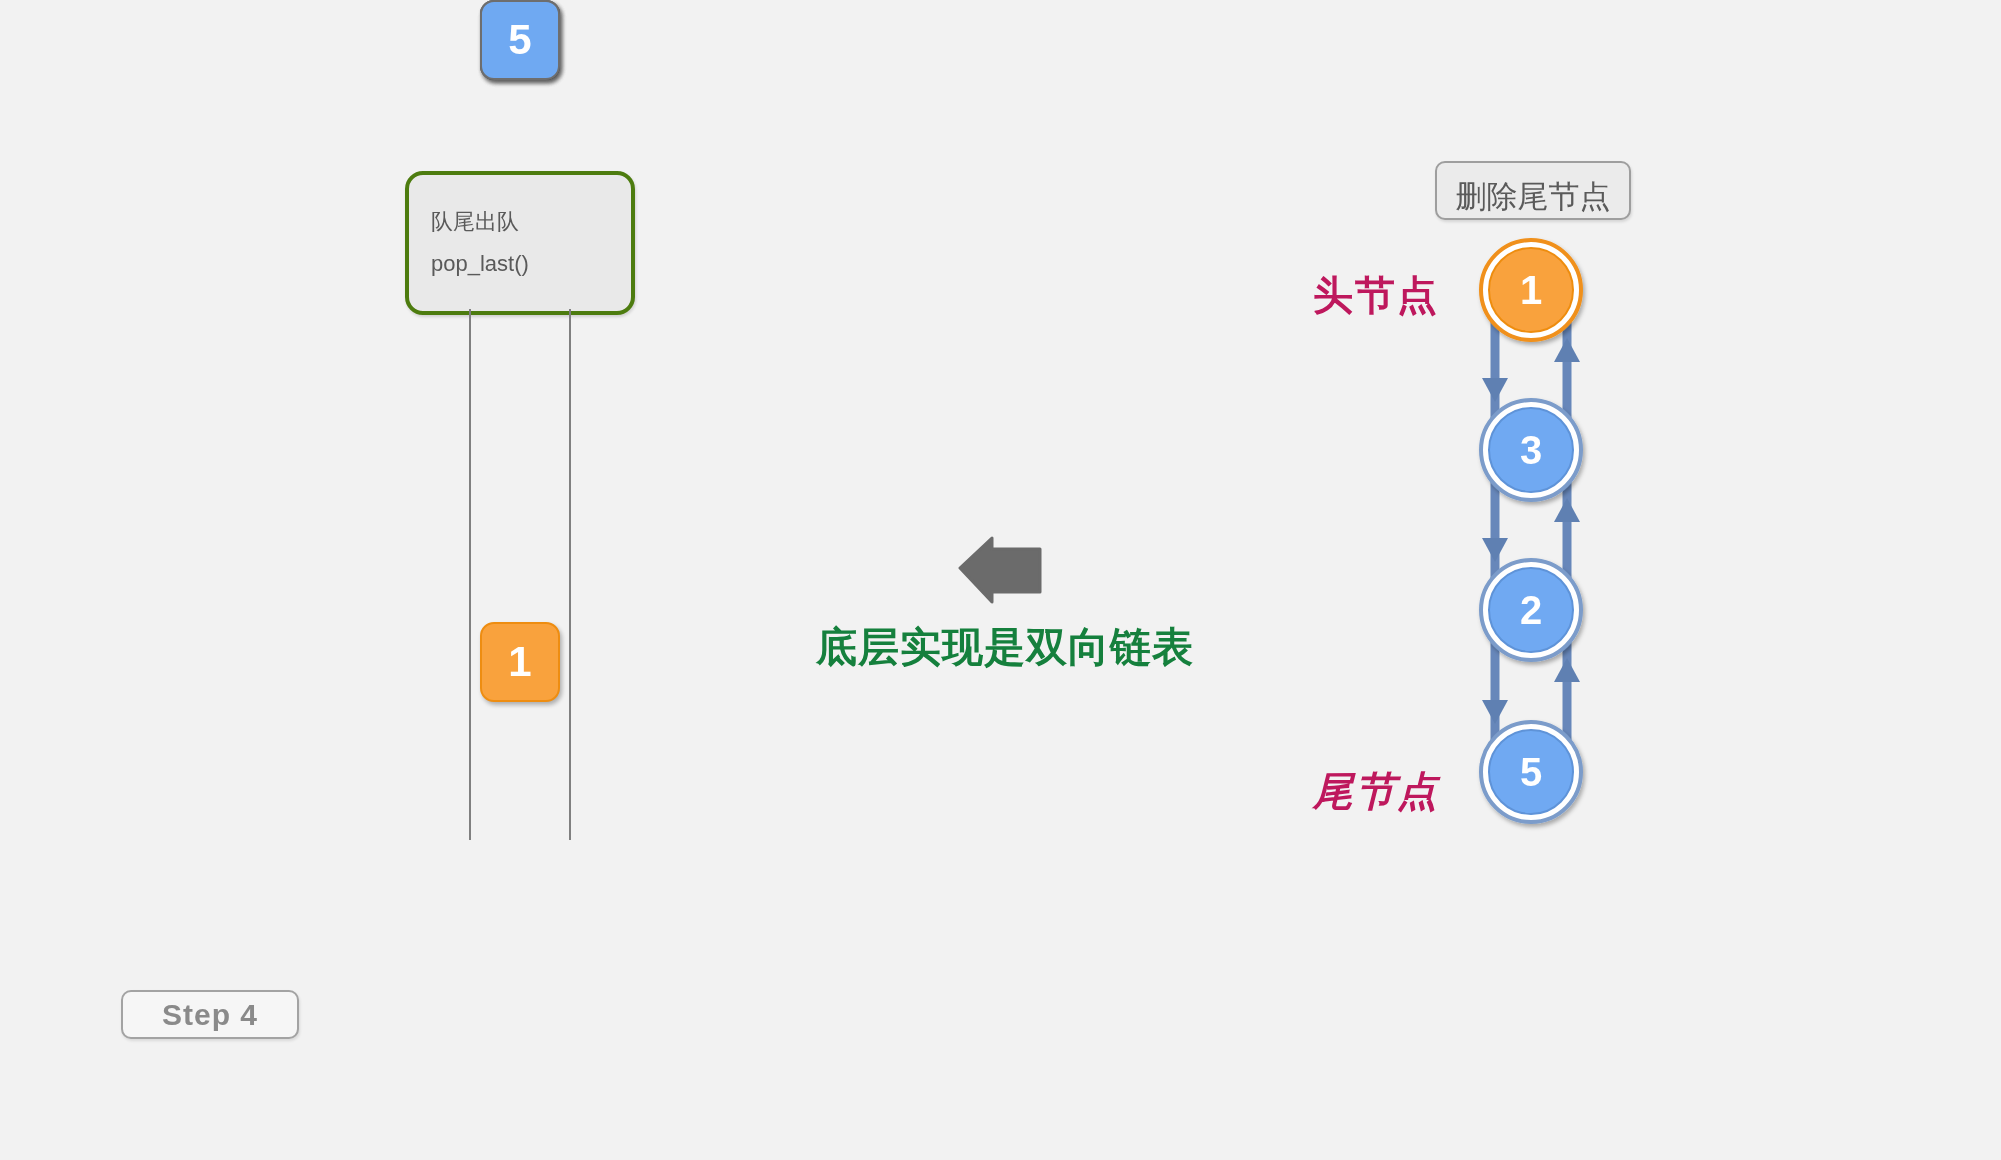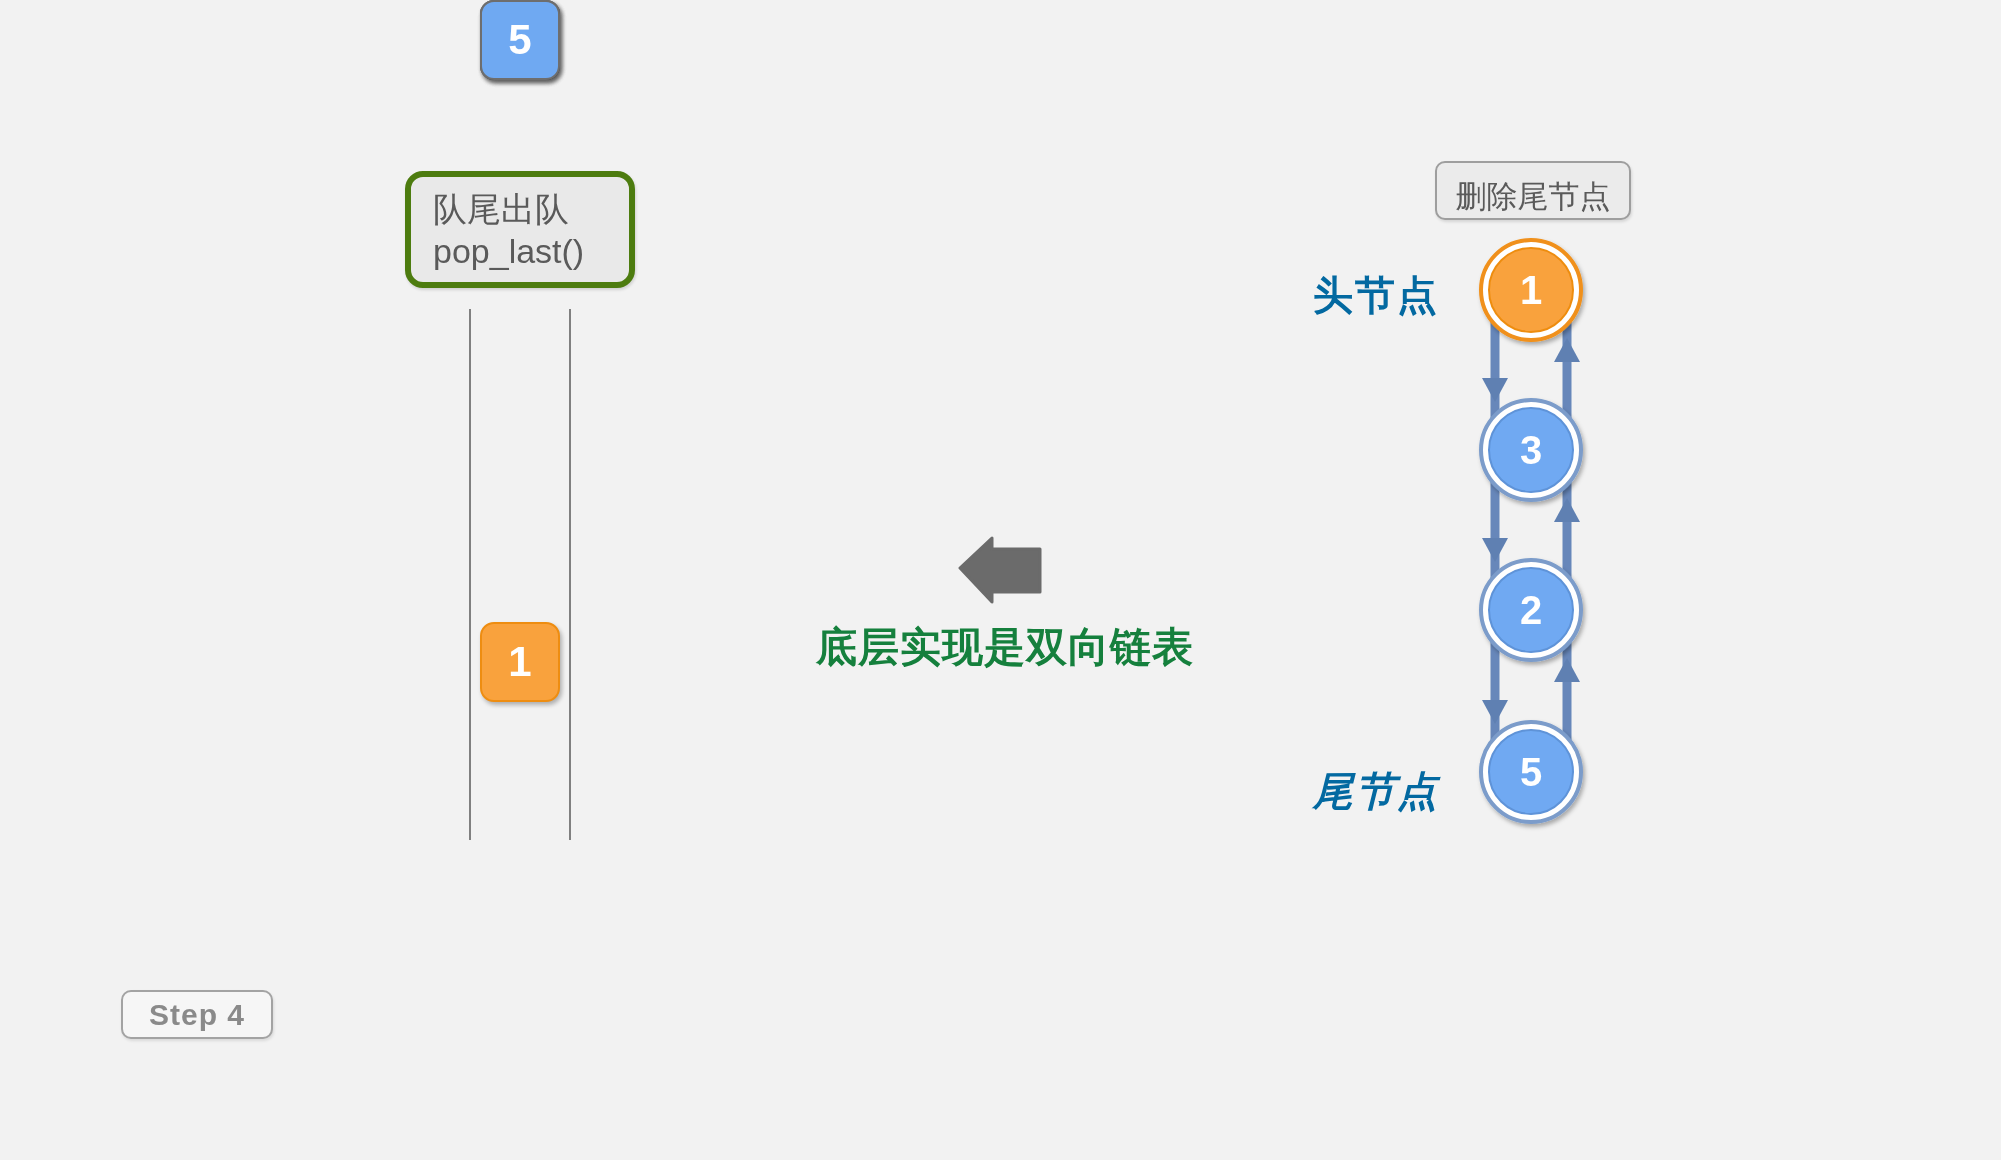--- a/index.html
+++ b/index.html
@@ -9,32 +9,32 @@
     height: 1160px;
     background: #f2f2f2;
     font-family: "Liberation Sans", "DejaVu Sans", sans-serif;
     overflow: hidden;
   }
 
   
   .left-label-box {
     position: absolute;
     left: 405px; top: 171px;
-    width: 230px; height: 117px;
+    width: 230px; height: 144px;
     box-sizing: border-box;
     background: #e9e9e9;
-    border: 6px solid #4d7c0f;
+    border: 4px solid #4d7c0f;
     border-radius: 18px;
     box-shadow: 1px 2px 3px rgba(0,0,0,0.14);
     display: flex;
     flex-direction: column;
     justify-content: center;
     padding-left: 22px;
     color: #5a5a5a;
-    font-size: 34px;
+    font-size: 22px;
     line-height: 42px;
   }
   .queue-line {
     position: absolute;
     top: 309px;
     width: 2px; height: 531px;
     background: #808080;
   }
   .queue-line.left  { left: 469px; }
   .queue-line.right { left: 569px; }
@@ -99,21 +99,21 @@
     justify-content: center;
     font-size: 31px;
     color: #5a5a5a;
   }
   .side-label {
     position: absolute;
     left: 1313px;
     width: 160px;
     font-size: 40px;
     font-weight: bold;
-    color: #0369a1;
+    color: #be185d;
     letter-spacing: 2px;
   }
   .side-label.head { top: 268px; }
   .side-label.tail { top: 764px; font-style: italic; }
 
   .linked-list-svg {
     position: absolute;
     left: 1420px; top: 215px;
     width: 240px; height: 650px;
   }
@@ -135,21 +135,21 @@
     font-size: 40px;
     font-weight: bold;
     fill: #ffffff;
     text-anchor: middle;
   }
 
   
   .step-badge {
     position: absolute;
     left: 121px; top: 990px;
-    width: 152px; height: 49px;
+    width: 178px; height: 49px;
     box-sizing: border-box;
     background: #f6f6f6;
     border: 2px solid #a3a3a3;
     border-radius: 10px;
     box-shadow: 1px 2px 3px rgba(0,0,0,0.10);
     display: flex;
     align-items: center;
     justify-content: center;
     font-size: 30px;
     font-weight: bold;

